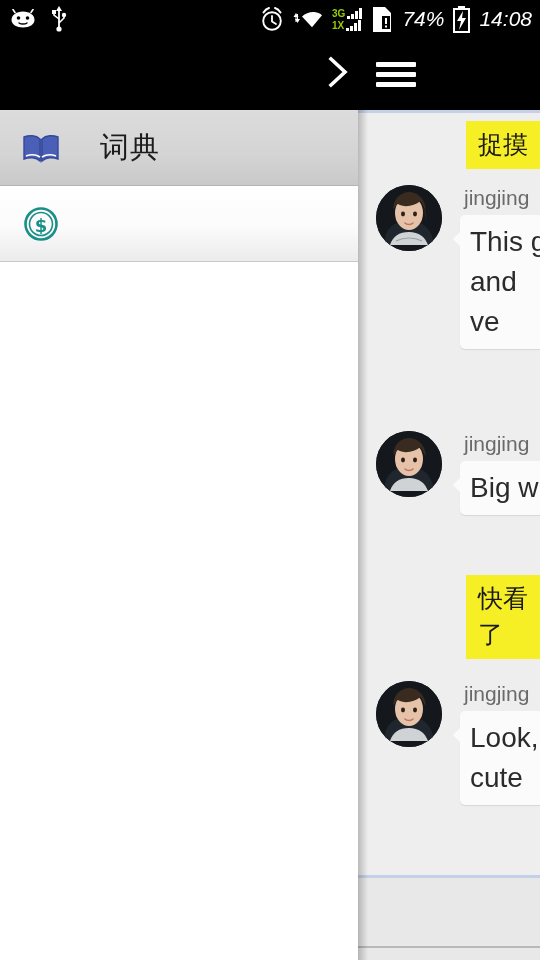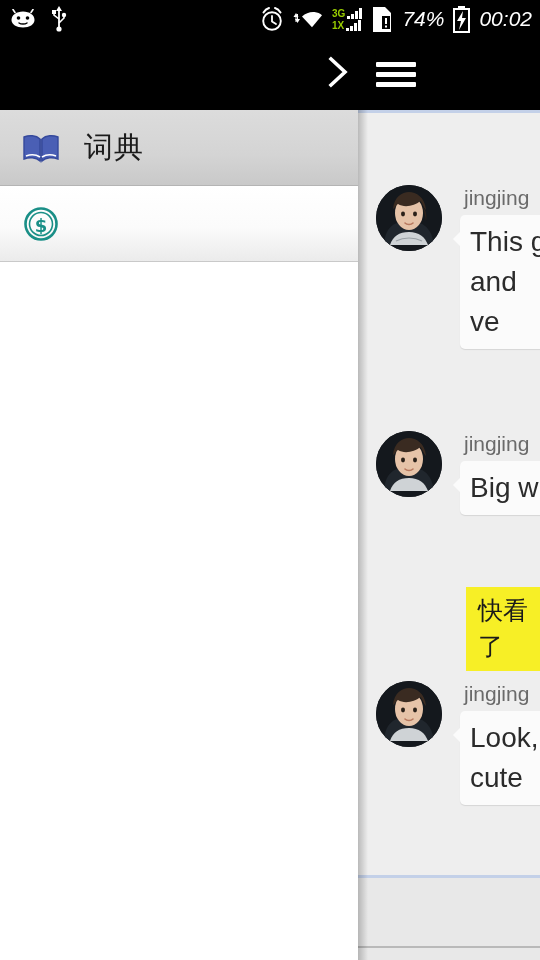--- a/index.html
+++ b/index.html
@@ -234,20 +234,21 @@
   .drawer-list { position: absolute; top: 0; left: 0; width: 358px; }
   .drawer-item {
     position: relative;
     height: 76px;
     display: flex;
     align-items: center;
     padding-left: 20px;
     box-sizing: border-box;
     background: linear-gradient(to bottom, #ffffff 0%, #fbfbfb 55%, #ebebeb 100%);
     border-bottom: 1px solid #c9c9c9;
+    gap: 16px;
   }
   .drawer-item.selected {
     background: linear-gradient(to bottom, #dcdcdc 0%, #d4d4d4 60%, #c9c9c9 100%);
     border-bottom: 1px solid #b4b4b4;
   }
   .item-icon {
     width: 42px; height: 42px;
     flex: 0 0 42px;
     display: flex;
     align-items: center;
@@ -269,20 +270,23 @@
   }
 </style>
 </head>
 <body>
 
 <div class="chat-panel">
   <div class="chat-top-rule"></div>
 
   <div class="chat-scroll">
 
+    <div class="note-row" style="top:8px;">
+      <div class="note-bubble">捉摸</div>
+    </div>
 
     <div class="msg-row" style="top:72px;">
       <div class="avatar">
         <svg width="66" height="66" viewBox="0 0 66 66" aria-hidden="true">
           <rect width="66" height="66" fill="#14181d"></rect>
           <path d="M8 58c2-16 10-22 25-22s23 8 25 24H8z" fill="#20262d"></path>
           <ellipse cx="33" cy="28" rx="14" ry="17" fill="#e6c3a8"></ellipse>
           <path d="M17 24c1-12 9-17 16-17s16 5 17 18c-3-3-4-8-6-9-5 5-16 7-22 3-2 1-3 4-5 5z" fill="#3a2b21"></path>
           <path d="M47 22c3 3 4 9 3 14-1-6-2-10-3-14z" fill="#2c211a"></path>
           <ellipse cx="27" cy="29" rx="2" ry="2.4" fill="#2b2119"></ellipse>
@@ -317,21 +321,21 @@
       </div>
       <div class="msg-body">
         <div class="msg-name">jingjing</div>
         <div class="bubble-wrap">
           <div class="bubble-tail"></div>
           <div class="bubble">Big w</div>
         </div>
       </div>
     </div>
 
-    <div class="note-row" style="top:462px;margin-top:12px;">
+    <div class="note-row" style="top:462px;">
       <div class="note-bubble">快看
 了</div>
     </div>
 
     <div class="msg-row" style="top:568px;">
       <div class="avatar">
         <svg width="66" height="66" viewBox="0 0 66 66" aria-hidden="true">
           <rect width="66" height="66" fill="#14181d"></rect>
           <path d="M8 58c2-16 10-22 25-22s23 8 25 24H8z" fill="#20262d"></path>
           <ellipse cx="33" cy="28" rx="14" ry="17" fill="#e6c3a8"></ellipse>
@@ -497,15 +501,15 @@
     <span class="sb-text">74%</span>
 
     <span class="sb-icon">
       <svg width="17" height="27" viewBox="0 0 17 27" aria-hidden="true">
         <rect x="5" y="0" width="7" height="3" fill="#ffffff"></rect>
         <rect x="1" y="3" width="15" height="23" fill="none" stroke="#ffffff" stroke-width="2"></rect>
         <polygon points="10,5 4,15 8,15 6,24 13,12 9,12" fill="#ffffff"></polygon>
       </svg>
     </span>
 
-    <span class="sb-text">00:02</span>
+    <span class="sb-text">14:08</span>
   </div>
 </div>
 
 </body></html>

